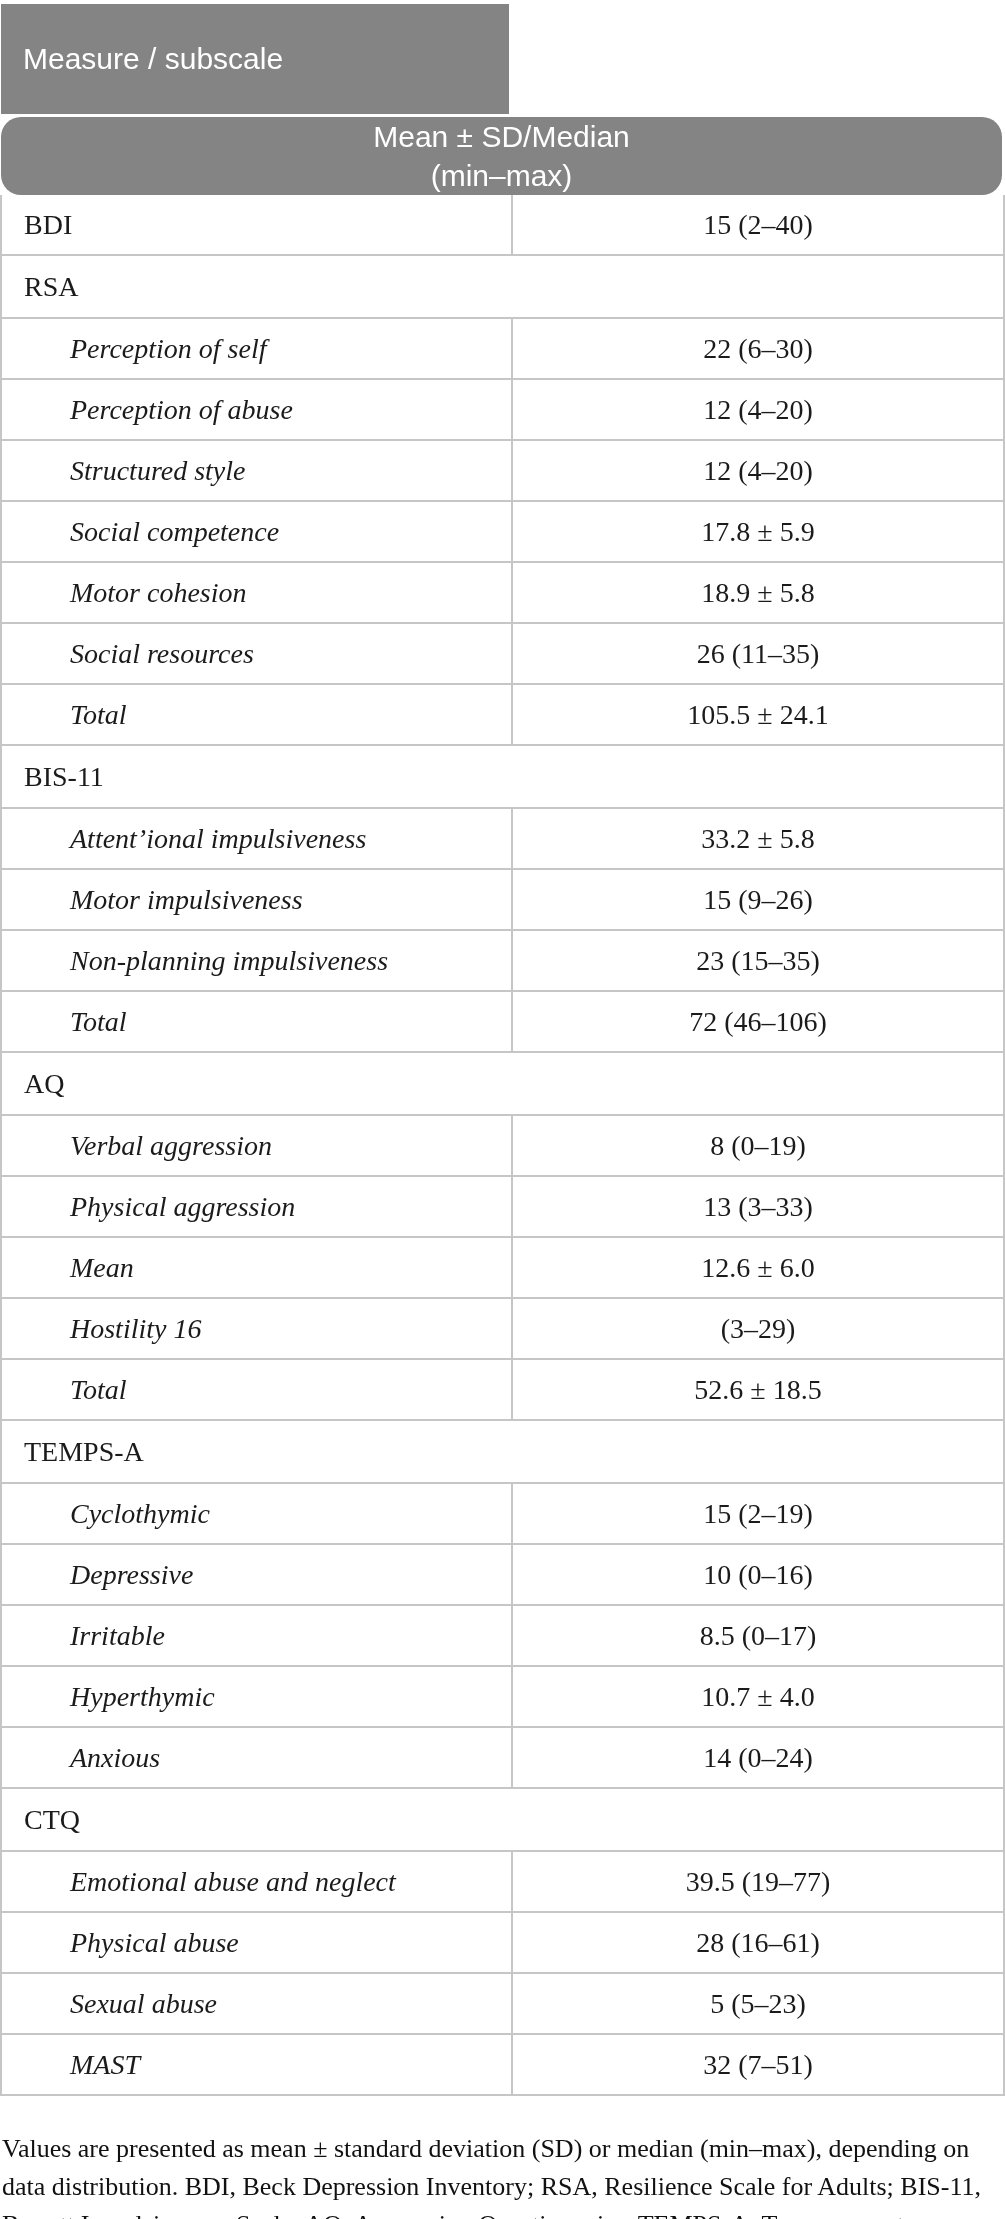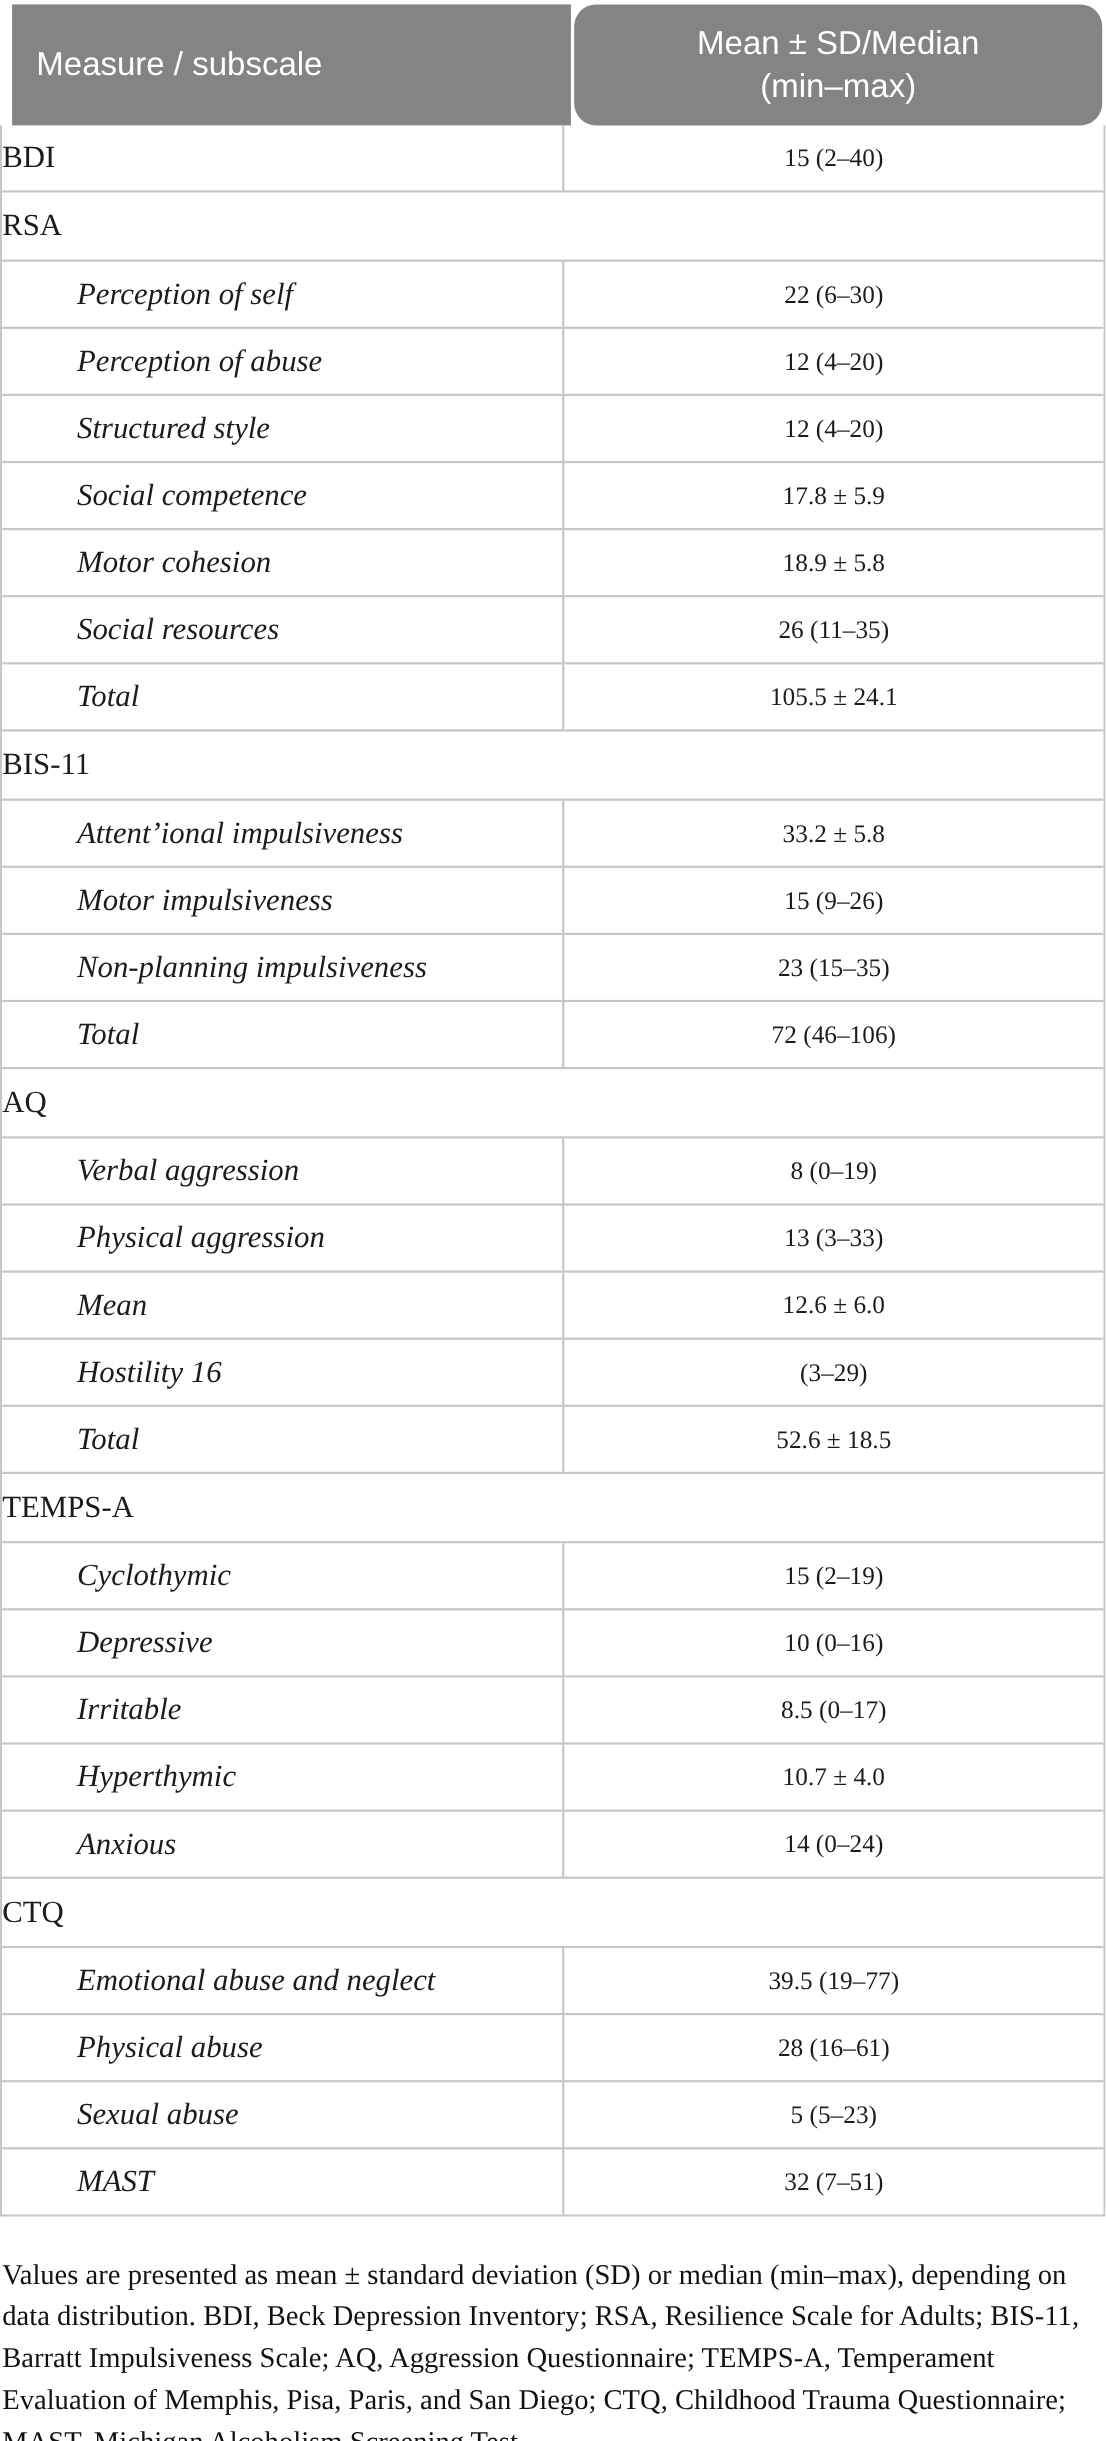--- a/index.html
+++ b/index.html
@@ -10,22 +10,23 @@
   .page {
     width: 1005px;
     background: #ffffff;
     font-family: "Liberation Serif", serif;
     color: #1b1b1b;
   }
   
   .thead {
     display: flex;
     gap: 3px;
-    padding: 4px 3px 0 11px;
+    padding: 4px 3px 0 1px;
     box-sizing: border-box;
+    flex-direction: column;
   }
   .th {
     background: #848484;
     color: #ffffff;
     font-family: "Liberation Sans", sans-serif;
     font-size: 30px;
     height: 110px;
     display: flex;
     align-items: center;
     box-sizing: border-box;
@@ -59,28 +60,29 @@
   }
   .row:first-child {
     border-top: none;
   }
   .row .cell-label {
     width: 511px;
     box-sizing: border-box;
     border-right: 2px solid #c6c6c6;
     display: flex;
     align-items: center;
+    padding-left: 22px;
     font-size: 28px;
   }
   .row .cell-value {
     flex: 1;
     display: flex;
     align-items: center;
     justify-content: center;
-    font-size: 23px;
+    font-size: 28px;
     text-align: center;
   }
   .row.indent .cell-label {
     padding-left: 68px;
     font-style: italic;
   }
   .row.section {
     min-height: 61px;
   }
   .row.section .cell-label {

